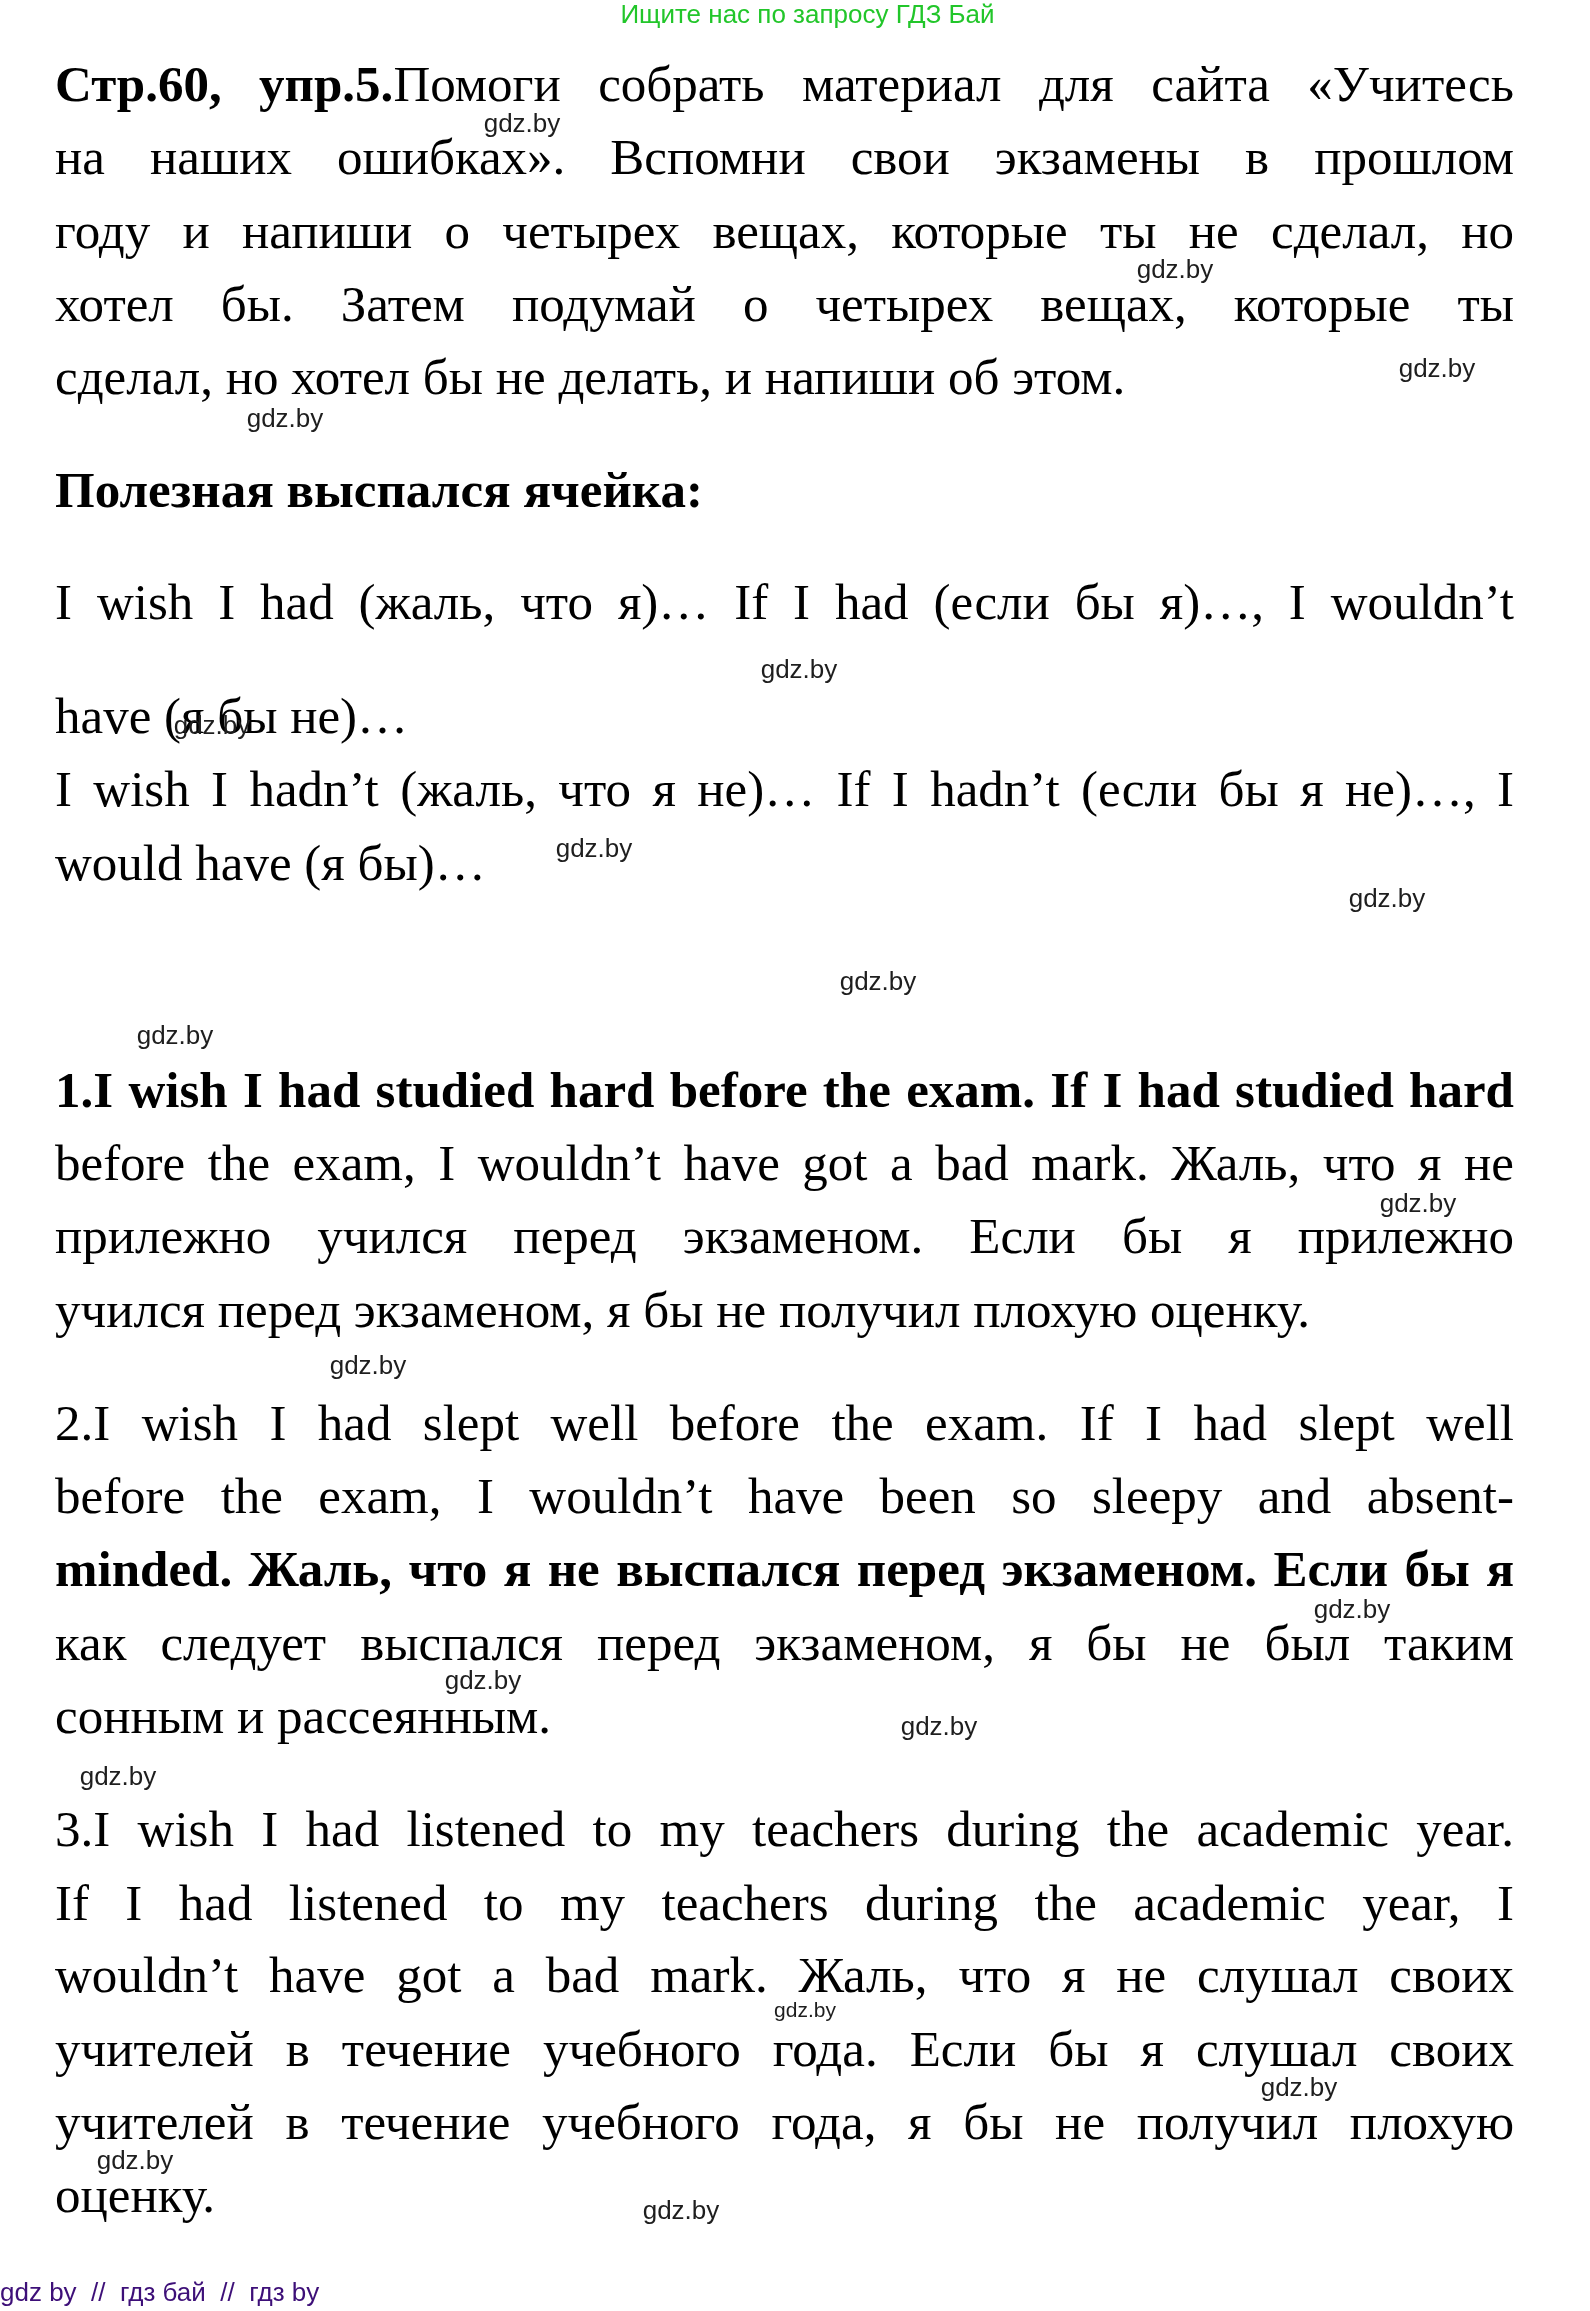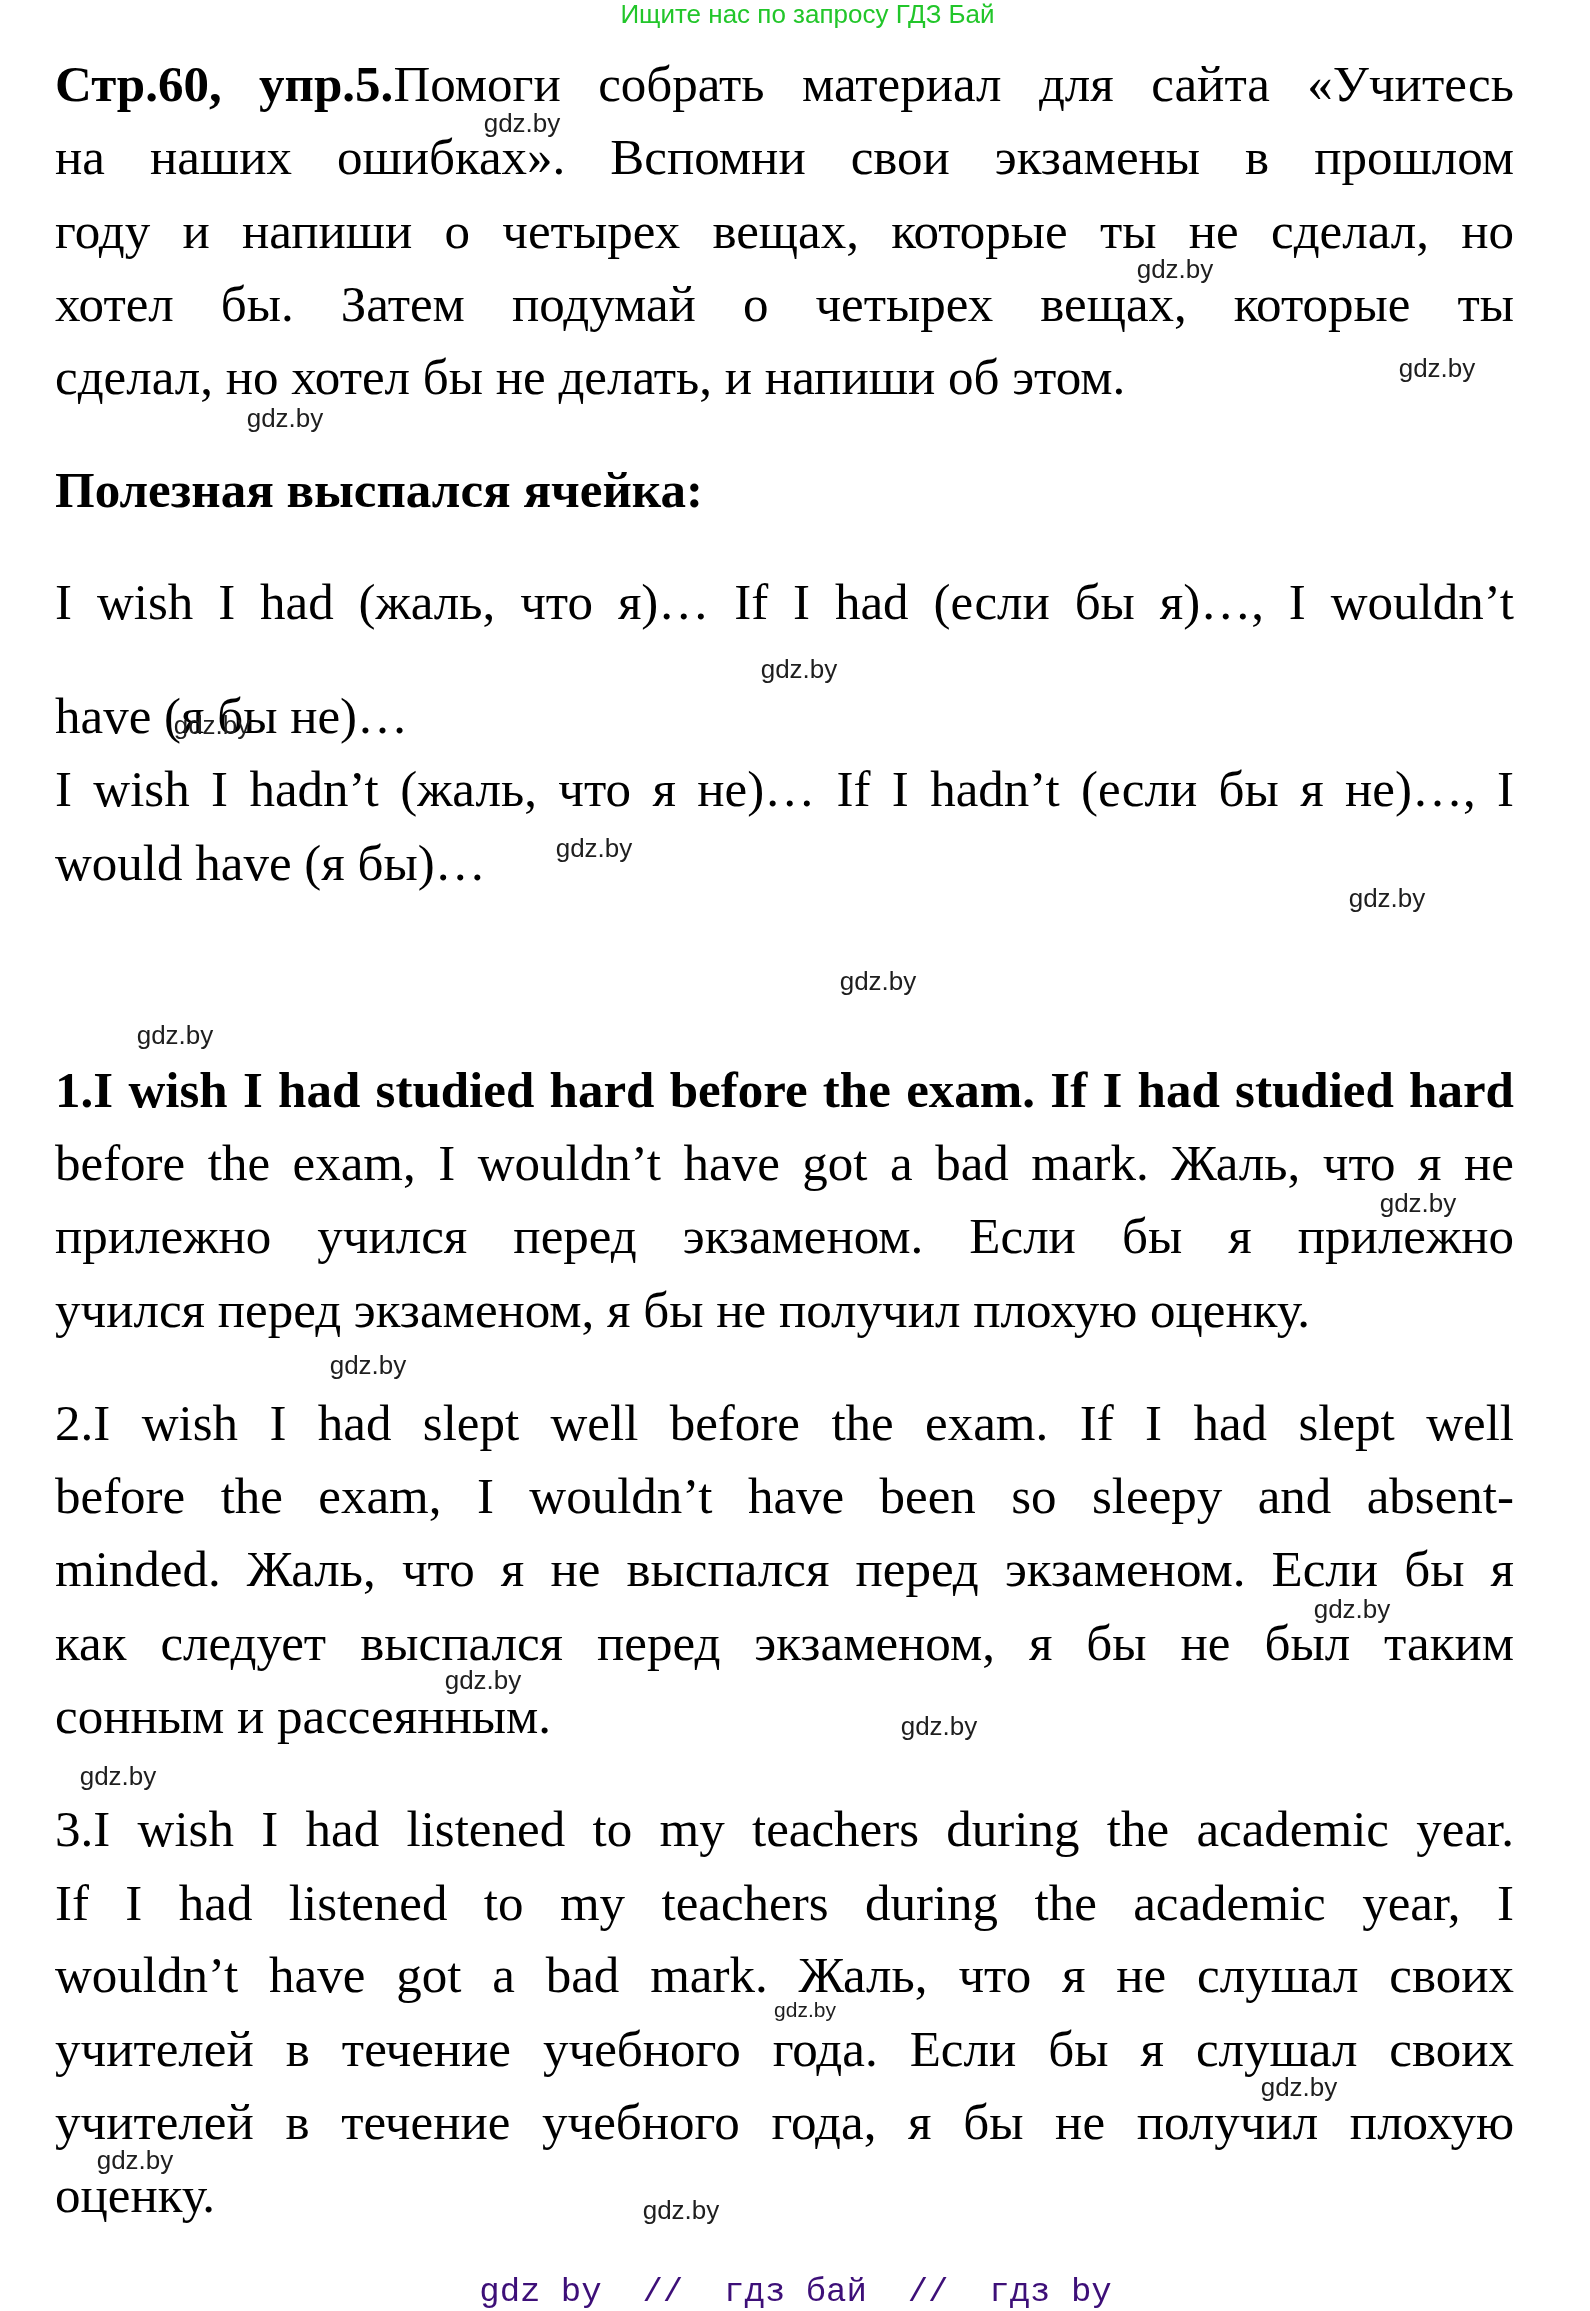--- a/index.html
+++ b/index.html
@@ -4,22 +4,22 @@
 <style>
   html, body { margin: 0; padding: 0; background: #ffffff; }
   body { width: 1591px; height: 2311px; position: relative; overflow: hidden; }
   .header {
     position: absolute; left: 0; top: 0; width: 1591px; height: 31px;
     text-align: center; font-family: "Liberation Sans", sans-serif;
     font-size: 26px; line-height: 29px; color: #22c62a; padding-left: 12px;
   }
   .footer {
     position: absolute; left: 0; top: 2275px; width: 1591px; height: 34px;
-    text-align: center; font-family: Liberation Mono, monospace;
-    font-size: 34px; line-height: 34px; color: #3d0f78;
+    text-align: left; font-family: Liberation Sans, sans-serif;
+    font-size: 26px; line-height: 34px; color: #3d0f78;
   }
   .line {
     position: absolute; left: 55px; width: 1459px; height: 61px;
     font-family: "Liberation Serif", serif; font-size: 51px; line-height: 61px;
     color: #000; white-space: nowrap; overflow: visible;
   }
   .line.just { text-align: justify; text-align-last: justify; white-space: normal; }
   .bold { font-weight: bold; }
   .wm {
     position: absolute; font-family: "Liberation Sans", sans-serif;
@@ -44,21 +44,21 @@
 <div class="line just" style="top:759px;">I wish I hadn’t (жаль, что я не)… If I hadn’t (если бы я не)…, I</div>
 <div class="line" style="top:833px;">would have (я бы)…</div>
 
 <div class="line just" style="top:1060px;font-weight:bold;">1.I wish I had studied hard before the exam. If I had studied hard</div>
 <div class="line just" style="top:1133px;">before the exam, I wouldn’t have got a bad mark. Жаль, что я не</div>
 <div class="line just" style="top:1206px;">прилежно учился перед экзаменом. Если бы я прилежно</div>
 <div class="line" style="top:1280px;">учился перед экзаменом, я бы не получил плохую оценку.</div>
 
 <div class="line just" style="top:1393px;">2.I wish I had slept well before the exam. If I had slept well</div>
 <div class="line just" style="top:1466px;">before the exam, I wouldn’t have been so sleepy and absent-</div>
-<div class="line just" style="top:1539px;">minded. Жаль, что я не выспался перед экзаменом. Если бы я</div>
+<div class="line just" style="top:1539px;font-weight:bold;">minded. Жаль, что я не выспался перед экзаменом. Если бы я</div>
 <div class="line just" style="top:1613px;">как следует выспался перед экзаменом, я бы не был таким</div>
 <div class="line" style="top:1686px;">сонным и рассеянным.</div>
 
 <div class="line just" style="top:1799px;">3.I wish I had listened to my teachers during the academic year.</div>
 <div class="line just" style="top:1873px;">If I had listened to my teachers during the academic year, I</div>
 <div class="line just" style="top:1945px;">wouldn’t have got a bad mark. Жаль, что я не слушал своих</div>
 <div class="line just" style="top:2019px;">учителей в течение учебного года. Если бы я слушал своих</div>
 <div class="line just" style="top:2092px;">учителей в течение учебного года, я бы не получил плохую</div>
 <div class="line" style="top:2165px;">оценку.</div>
 

